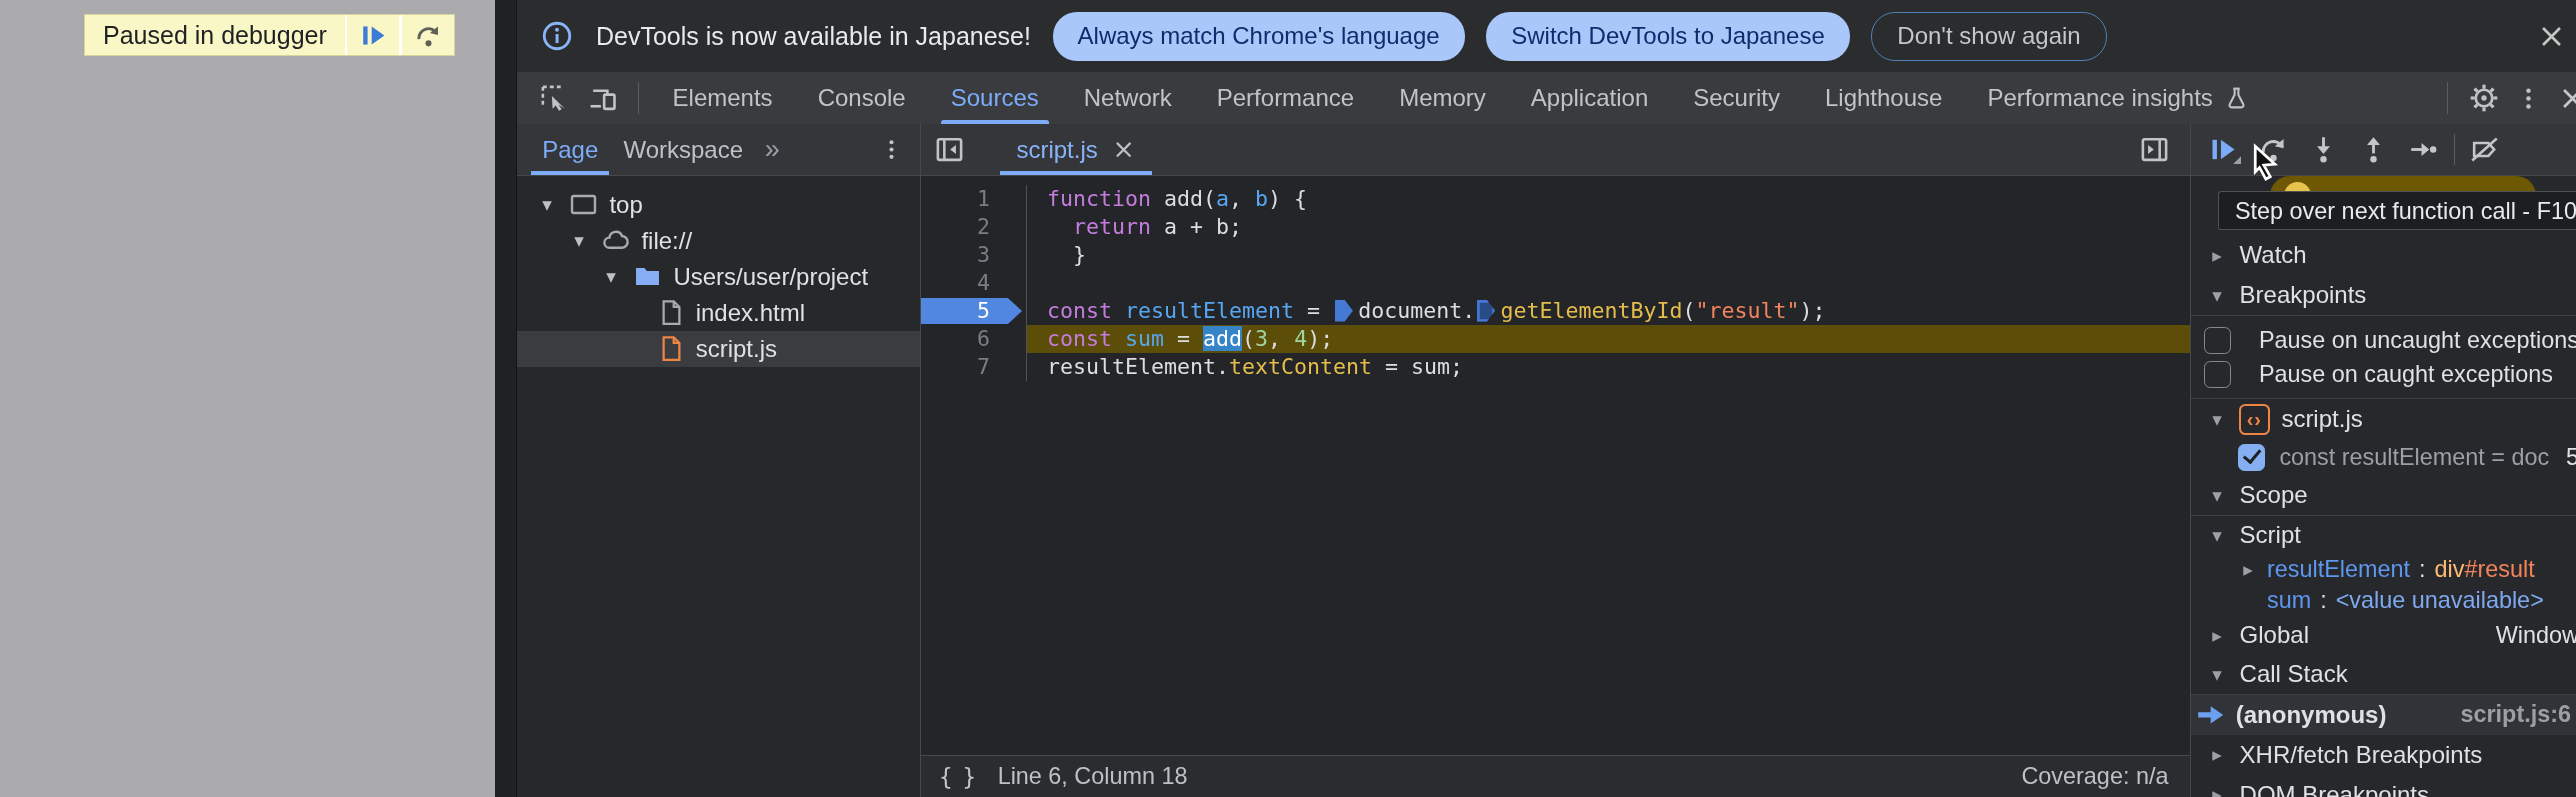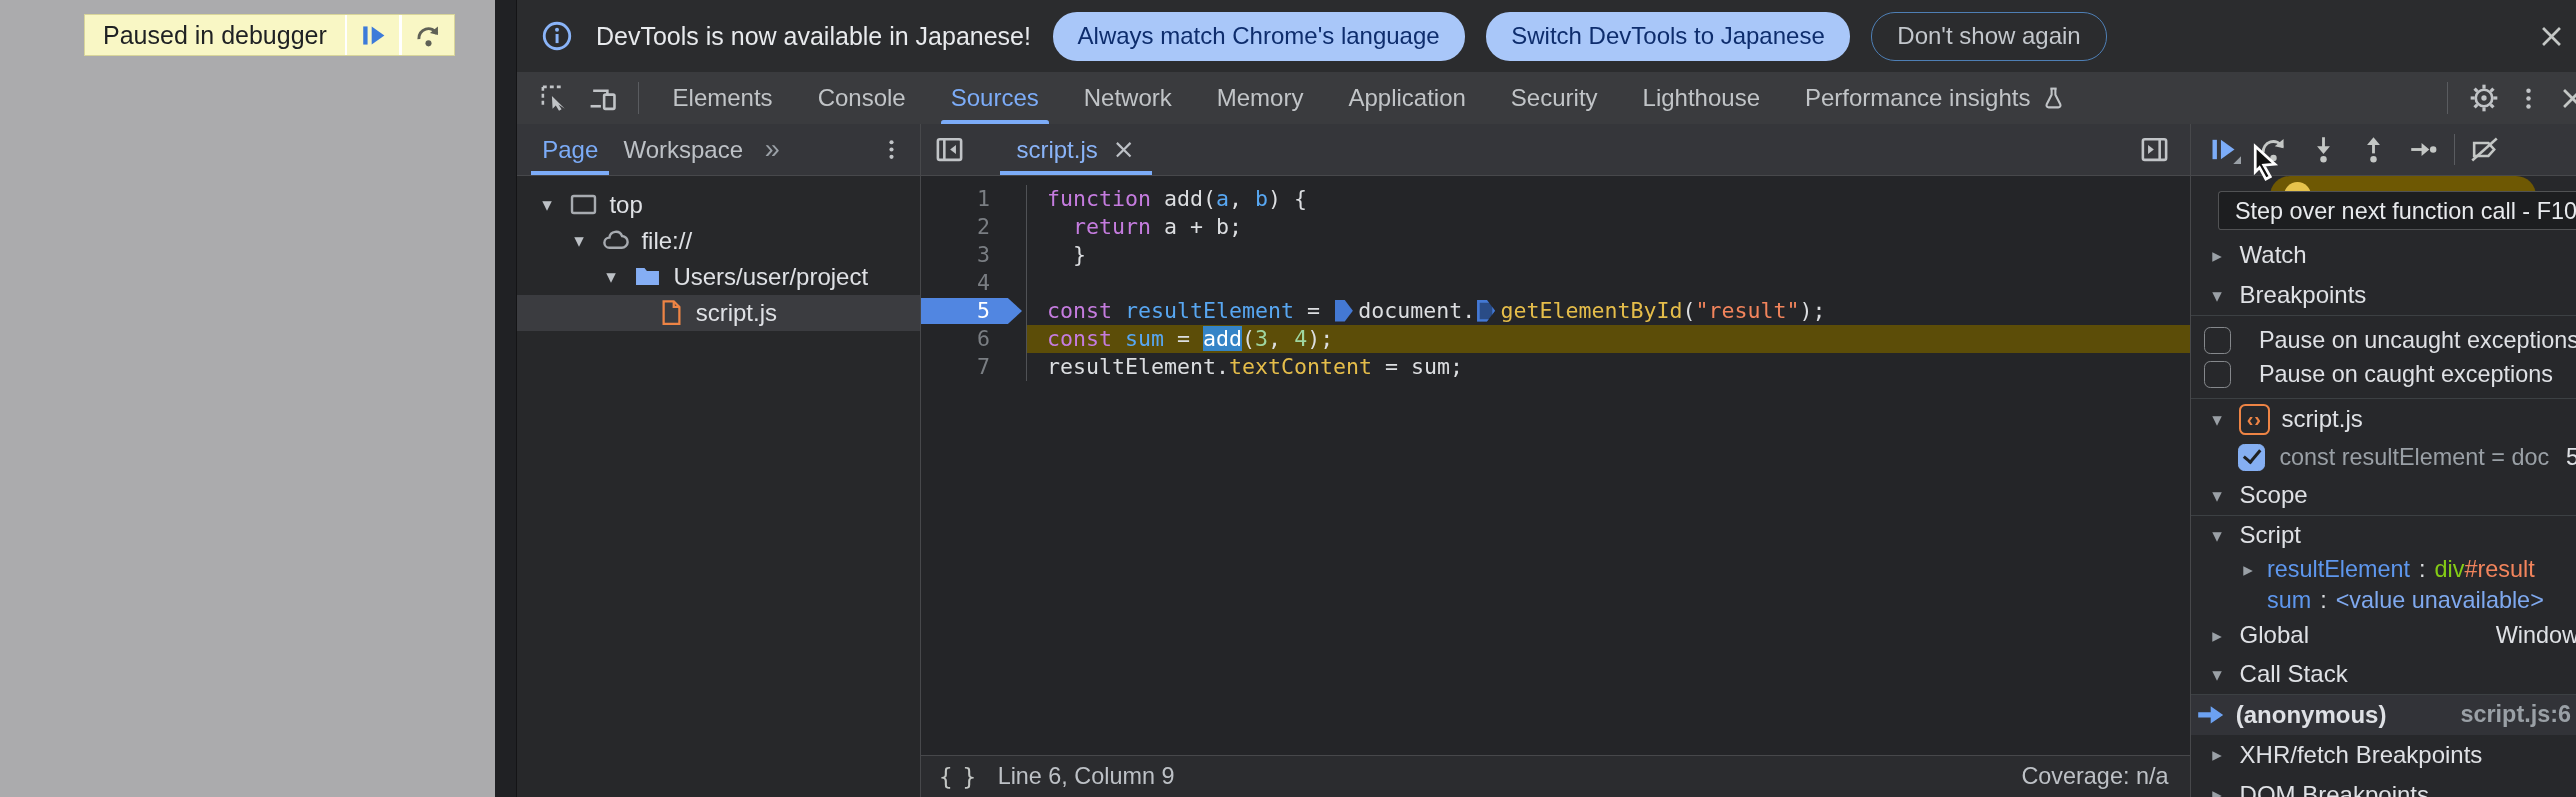--- a/index.html
+++ b/index.html
@@ -110,21 +110,21 @@
   .cb.checked::after { content:""; position:absolute; left:8px; top:1.8px; width:7.2px; height:14.4px;
     border:solid #1F2123; border-width:0 3.6px 3.6px 0; transform:rotate(40deg); }
   .grp { height:40px; display:flex; align-items:center; gap:11.7px; padding-left:16px; font-size:24px; color:#DFE1E5; }
   .jsicon { width:31px; height:31px; flex:none; border:2.7px solid #EE8445; border-radius:6.3px; color:#EE8445;
     display:flex; align-items:center; justify-content:center; font-size:20px; font-weight:700; letter-spacing:0.9px; }
   .bpitem { height:36px; display:flex; align-items:center; gap:14.4px; padding:0 18px 0 47px; font-size:23.4px; }
   .bp-snippet { color:#9AA0A6; flex:1; white-space:nowrap; overflow:hidden; }
   .bp-line { color:#DFE1E5; }
   .entry { height:31px; display:flex; align-items:center; gap:9px; padding-left:47px; font-size:23.4px; white-space:nowrap; }
   .entry.noarrow { padding-left:76px; }
-  .sv-key { color:#5E97EE; } .sv-colon { color:#DCDEE1; } .sv-node { color:#84cc16; }
+  .sv-key { color:#5E97EE; } .sv-colon { color:#DCDEE1; } .sv-node { color:#fdba74; }
   .sv-id { color:#F2845C; } .sv-unavail { color:#7FA9EF; }
   .row-right { margin-left:auto; margin-right:18px; color:#DFE1E5; font-size:23.4px; }
   .frame { height:40px; display:flex; align-items:center; gap:12.6px; padding-left:7.2px; background:#323338; font-size:24px;font-weight:bold; }
   .cs-arrow { width:25px; height:21.6px; flex:none; background:#6CA1F1;
     clip-path:polygon(0 38%, 50% 38%, 50% 10%, 100% 50%, 50% 90%, 50% 62%, 0 62%); }
   .frame-name { color:#DFE1E5; flex:1; }
   .frame-loc { color:#9AA0A6; font-size:23.4px; margin-right:26px; }
 
   svg { display:block; }
 </style>
@@ -208,20 +208,23 @@
       <div class="tab">
           <span>Console</span>
         </div>
       <div class="tab sel">
           <span>Sources</span>
         </div>
       <div class="tab">
           <span>Network</span>
         </div>
       <div class="tab">
+          <span>Performance</span>
+        </div>
+      <div class="tab">
           <span>Memory</span>
         </div>
       <div class="tab">
           <span>Application</span>
         </div>
       <div class="tab">
           <span>Security</span>
         </div>
       <div class="tab">
           <span>Lighthouse</span>
@@ -317,20 +320,29 @@
           </div>
           <div class="trow" style="padding-left:84px">
             <span class="tri">▾</span>
             <span>
               <svg width="29" height="29" viewBox="0 0 24 24">
                   <path d="M2.5 5 h7 l2 2.5 h10 v11.5 h-19 Z" fill="#85AEF4"></path>
                 </svg>
             </span>
             <span>Users/user/project</span>
           </div>
+          <div class="trow" style="padding-left:142px">
+            <span>
+              <svg width="25" height="27" viewBox="0 0 20 24" fill="none" stroke="#A7ABB0" stroke-width="2">
+                  <path d="M3 2 h9 l5 5 v15 h-14 Z"></path>
+                  <path d="M12 2 v5 h5"></path>
+                </svg>
+            </span>
+            <span>index.html</span>
+          </div>
           <div class="trow sel" style="padding-left:142px">
             <span>
               <svg width="25" height="27" viewBox="0 0 20 24" fill="none" stroke="#EE8445" stroke-width="2">
                   <path d="M3 2 h9 l5 5 v15 h-14 Z"></path>
                   <path d="M12 2 v5 h5"></path>
                 </svg>
             </span>
             <span>script.js</span>
           </div>
         </div>
@@ -408,21 +420,21 @@
             <div class="code-row">
               <div class="gutter-cell">
                 <span class="lnum">7</span>
               </div>
               <div class="code-cell"><span class="tok-pl">resultElement.</span><span class="tok-fn">textContent</span><span class="tok-pl"> = sum;</span></div>
             </div>
           </div>
 
         <div class="statusbar">
           <button class="icon-btn sb-brackets">{ }</button>
-          <span class="sb-pos">Line 6, Column 9</span>
+          <span class="sb-pos">Line 6, Column 18</span>
           <span class="spacer"></span>
           <span class="sb-cov">Coverage: n/a</span>
         </div>
       </div>
 
       <div class="dbg">
         <div class="dbg-toolbar">
           <button class="dicon resume icon-btn">
             <span>
               <svg width="31" height="31" viewBox="0 0 24 24" fill="currentColor">

